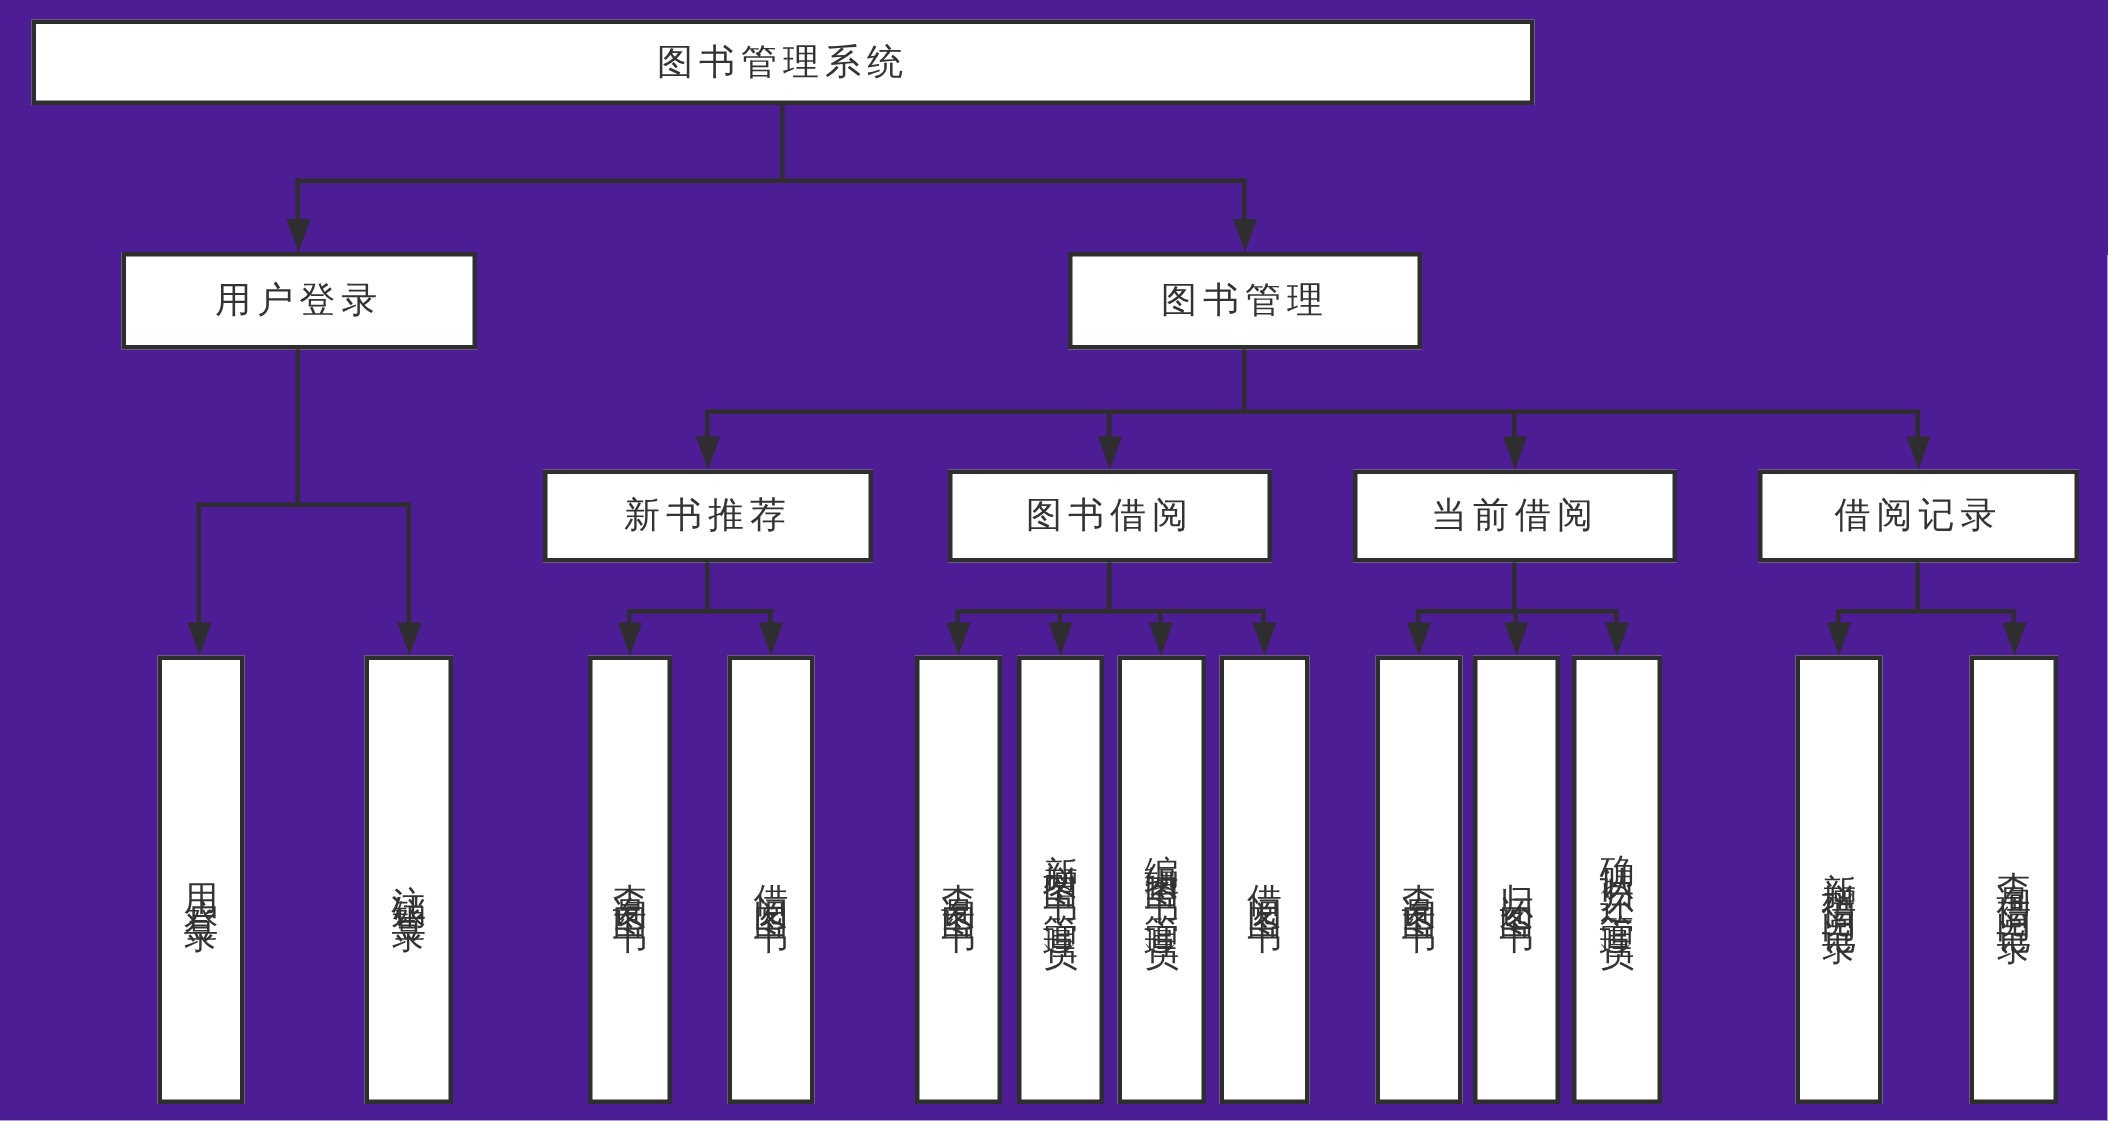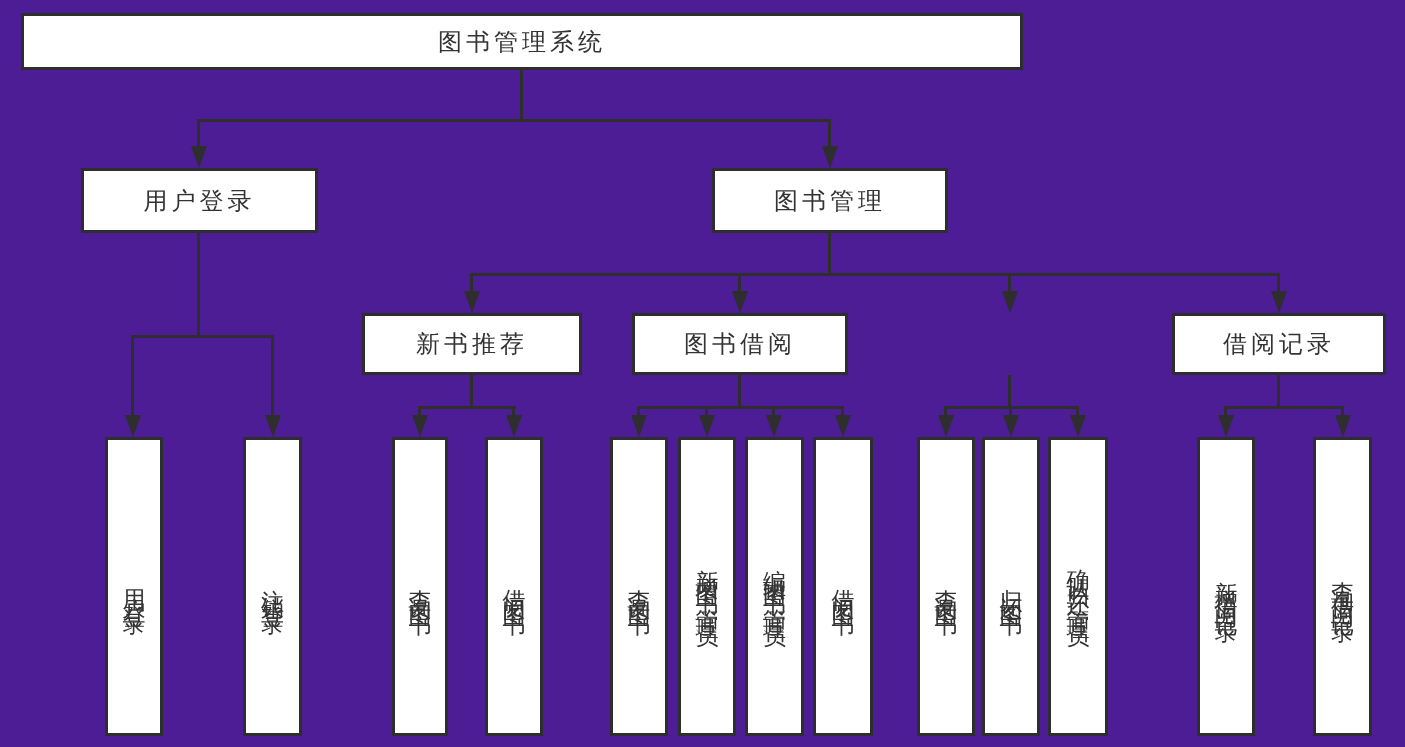--- a/index.html
+++ b/index.html
@@ -58,20 +58,21 @@
   <div class="box hbox" style="left:21px;top:13px;width:1002px;height:57px;">图书管理系统</div>
 
   <div class="box hbox" style="left:81px;top:168px;width:237px;height:65px;">用户登录</div>
 
   <div class="box hbox" style="left:712px;top:168px;width:236px;height:65px;text-align:center;">图书管理</div>
 
   <div class="box hbox" style="left:632px;top:313px;width:216px;height:62px;">图书借阅</div>
 
   <div class="box hbox" style="left:362px;top:313px;width:220px;height:62px;">新书推荐</div>
 
+  <div class="box hbox" style="left:902px;top:313px;width:216px;height:62px;">当前借阅</div>
 
   <div class="box hbox" style="left:1172px;top:313px;width:214px;height:62px;">借阅记录</div>
 
   <div class="box vbox" style="left:105px;top:437px;width:58px;height:299px;">用户登录</div>
 
   <div class="box vbox" style="left:243px;top:437px;width:59px;height:299px;">注销登录</div>
 
   <div class="box vbox" style="left:392px;top:437px;width:56px;height:299px;">查询图书</div>
 
   <div class="box vbox" style="left:485px;top:437px;width:58px;height:299px;">借阅图书</div>

